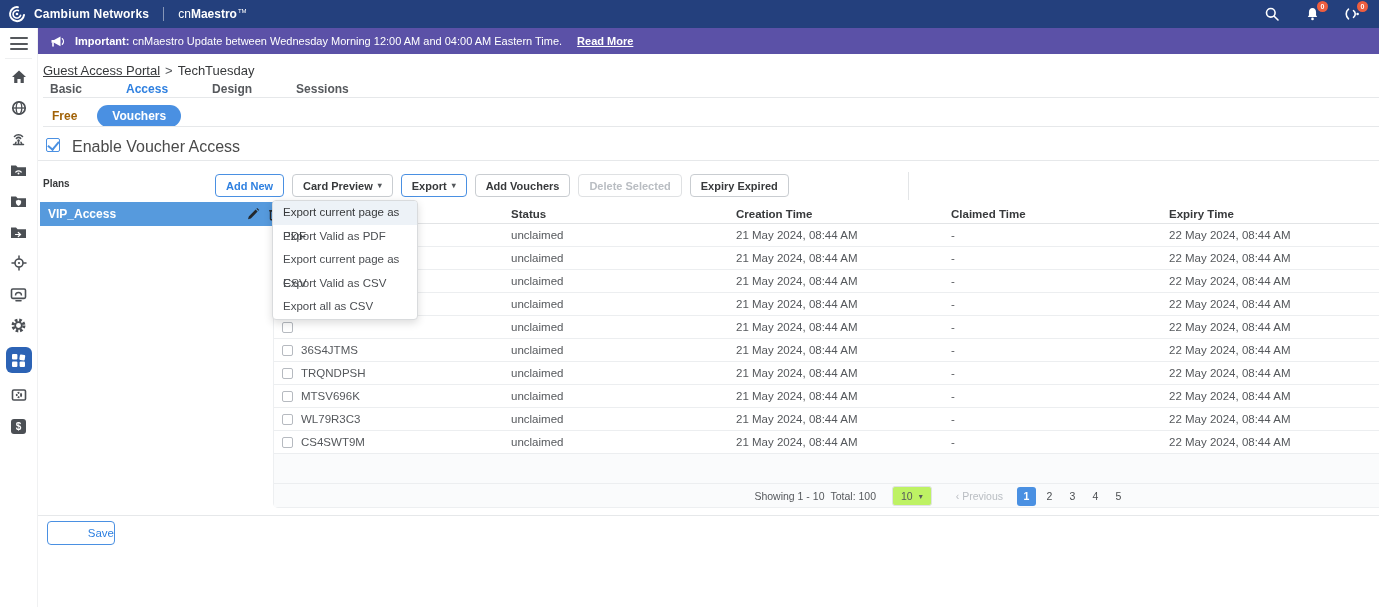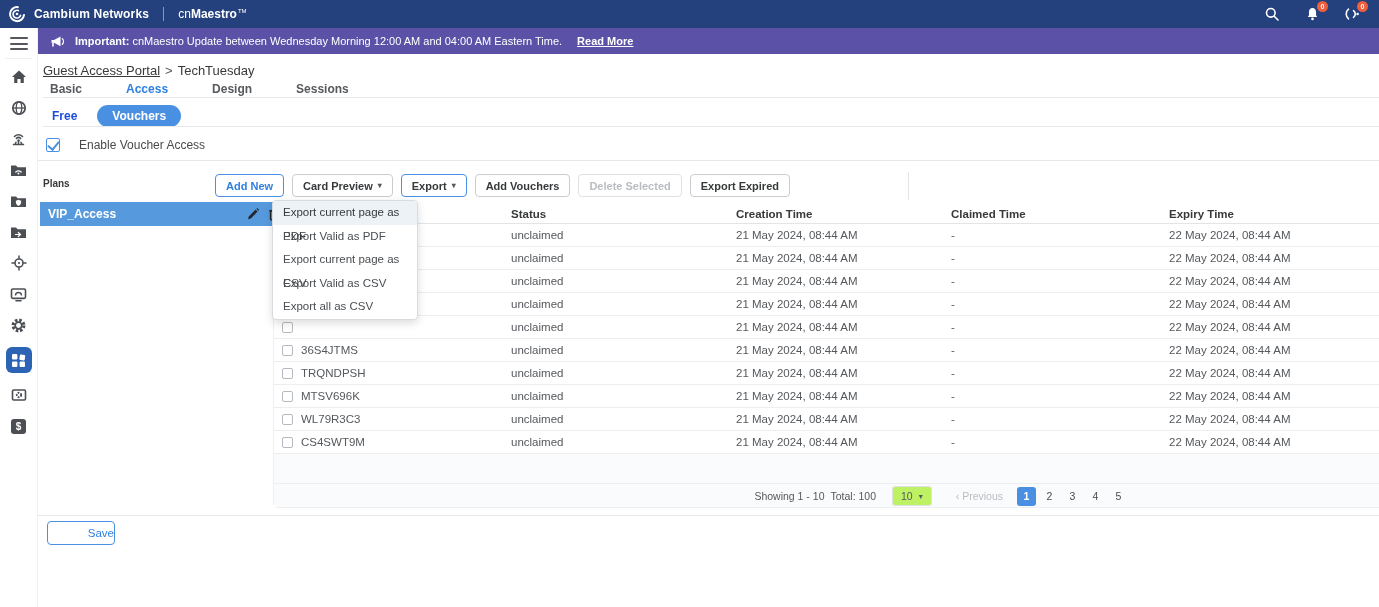--- a/index.html
+++ b/index.html
@@ -55,25 +55,25 @@
   #breadcrumb .sep{ color:#55585c; margin:0 5px;}
 
   #tabs{ position:absolute; left:12px; top:28px; display:flex; gap:44px; font-size:12px; font-weight:bold;}
   .tab{ color:#56595d; padding-bottom:9px; cursor:pointer;}
   .tab.active{ color:var(--link); border-bottom:2.5px solid var(--link);}
   .hline{ position:absolute; left:5px; right:0; height:1px; background:var(--border);}
   #line-tabs{ top:43px;} #line-pills{ top:72px;} #line-check{ top:106px; left:0;}
 
   #pills{ position:absolute; left:14px; top:51px; display:flex; align-items:center; gap:20px;
     font-size:12px; font-weight:bold;}
-  #pill-free{ color:#1d4ed8; cursor:pointer;}
+  #pill-free{ color:#a16207; cursor:pointer;}
   #pill-vouchers{ background:var(--accent); color:#fff; border-radius:12px; padding:4px 15px; cursor:pointer;}
 
-  #enable-row{ position:absolute; left:8px; top:84px; display:flex; align-items:flex-start; gap:19px;
-    font-size:12px; color:#4a4a4a;}
+  #enable-row{ position:absolute; left:8px; top:84px; display:flex; align-items:flex-start; gap:12px;
+    font-size:16px; color:#4a4a4a;}
   #enable-cb{ width:14px; height:14px; border:1px solid var(--accent); border-radius:2px;
     position:relative; background:#fff; cursor:pointer;}
   #enable-cb::after{ content:""; position:absolute; left:3px; top:0px; width:5px; height:9px;
     border:solid var(--accent); border-width:0 2px 2px 0; transform:rotate(40deg);}
 
   #plans-title{ position:absolute; left:5px; top:124px; font-size:10px; font-weight:bold; color:var(--tdark);}
 
   #toolbar{ position:absolute; left:177px; top:120px; display:flex; gap:8px;}
   .btn{ height:23px; border-radius:4px; background:#fff; border:1px solid #c9cdd1; color:var(--tdark);
     font-size:11px; font-weight:bold; display:flex; align-items:center; gap:5px; padding:0 10px;
@@ -300,21 +300,21 @@
     <button class="btn">
         <span>Card Preview</span>
         <span class="chev">▾</span>
       </button>
     <button class="btn" id="btn-export">
         <span>Export</span>
         <span class="chev">▾</span>
       </button>
     <button class="btn">Add Vouchers</button>
     <button class="btn" id="btn-delsel">Delete Selected</button>
-    <button class="btn">Export Expired</button>
+    <button class="btn">Expiry Expired</button>
   </div>
   <div id="toolbar-vdiv"></div>
 
   <div id="plan-row">
     <span>VIP_Access</span>
     <span id="plan-actions">
       <span>
         <svg width="14" height="14" viewBox="0 0 14 14">
           <path d="M2 12.2 L2.8 9.4 L9.6 2.6 L11.6 4.6 L4.8 11.4 Z M10.4 1.8 l.8-.8 2 2 -.8 .8 Z" fill="#23282d"></path>
         </svg>

